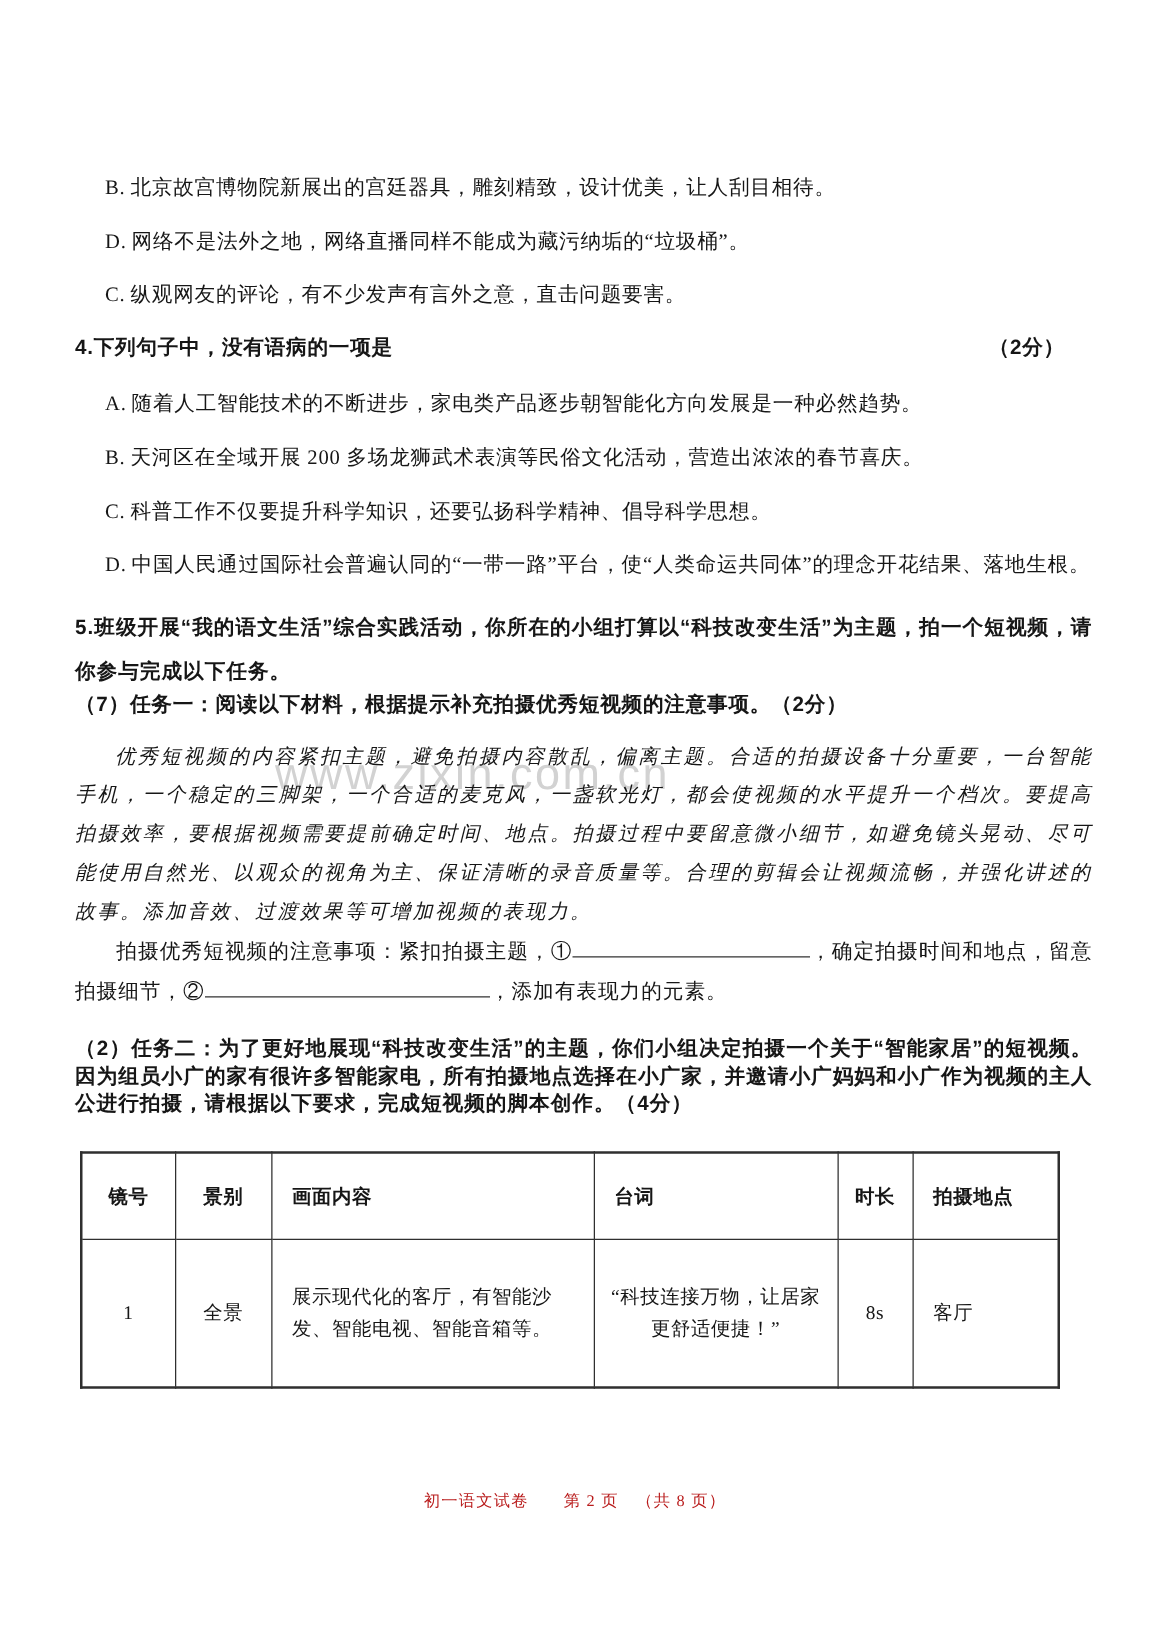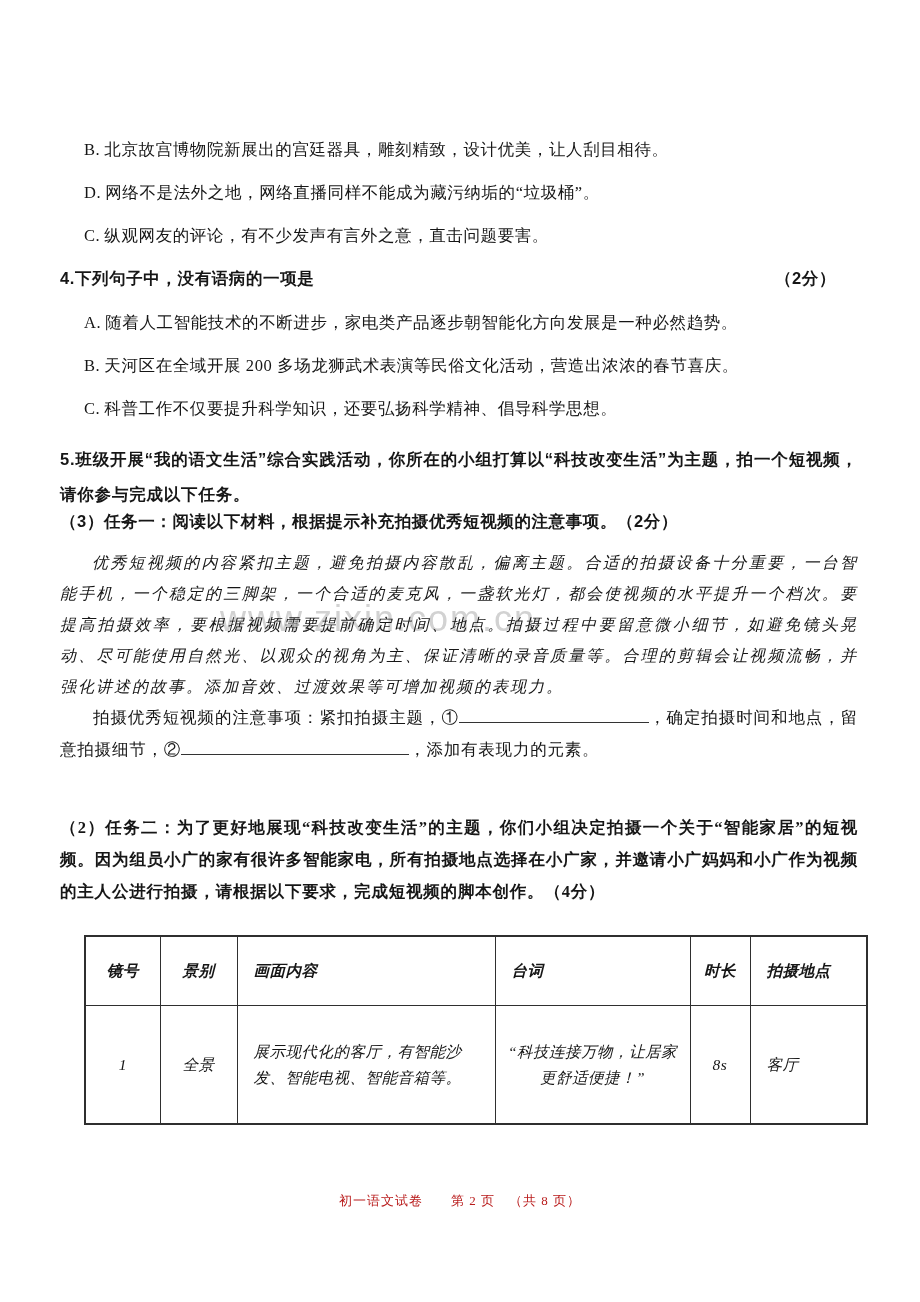--- a/index.html
+++ b/index.html
@@ -7,21 +7,21 @@
     width:920px;height:1302px;background:#ffffff;color:#161616;
     font-family:"Liberation Serif","DejaVu Serif",serif;
     font-size:16.5px;position:relative;overflow:hidden;
   }
   .watermark{
     position:absolute;left:220px;top:598px;z-index:0;
     font-family:"Liberation Sans","DejaVu Sans",sans-serif;
     font-size:36px;color:#d2d2d2;letter-spacing:2px;white-space:nowrap;
     user-select:none;
   }
-  .content{position:relative;z-index:1;padding:140px 62px 0 60px;}
+  .content{position:relative;z-index:1;padding:140px 46px 0 60px;}
   p{margin:0;}
   .opt{margin:0 0 24px 24px;line-height:19px;letter-spacing:0.6px;}
   .opt .lbl{margin-right:4px;}
   .stem-row{
     display:flex;justify-content:space-between;align-items:flex-start;
     font-weight:700;font-family:"Liberation Sans","DejaVu Sans",sans-serif;
     line-height:19px;margin:0 0 25px 0;letter-spacing:0.6px;
   }
   .stem-row .score{font-weight:700;margin-right:22px;white-space:nowrap;}
   .q5-stem{
@@ -40,26 +40,26 @@
     line-height:32px;text-indent:2em;text-align:justify;
     letter-spacing:0.8px;margin:0;
   }
   .blank{
     display:inline-block;border-bottom:1px solid #333;height:14px;
     vertical-align:baseline;
   }
   .blank1{width:190px;}
   .blank2{width:228px;}
   .task2-heading{
-    font-weight:700;font-family:Liberation Serif, serif;
-    line-height:32px;text-align:justify;letter-spacing:0.8px;margin:46px 0 0 0;
+    font-weight:700;font-family:Liberation Sans, sans-serif;
+    line-height:22px;text-align:justify;letter-spacing:0.8px;margin:19px 0 0 0;
   }
   table.storyboard{
-    border-collapse:collapse;margin:27px 0 0 24px;width:782px;
-    border:2px solid #2f2f2f;table-layout:fixed;font-style:italic;
+    border-collapse:collapse;margin:27px 0 0 4px;width:782px;
+    border:2px solid #2f2f2f;table-layout:fixed;
   }
   table.storyboard th,table.storyboard td{
     border:1px solid #2f2f2f;font-size:15.5px;vertical-align:middle;
     padding:4px 6px;letter-spacing:0.5px;
   }
   table.storyboard th{
     height:60px;font-family:"Liberation Sans","DejaVu Sans",sans-serif;
     font-weight:700;text-align:center;
   }
   table.storyboard th.al,table.storyboard td.al{text-align:left;padding-left:16px;}
@@ -94,24 +94,27 @@
   </div>
   <p class="opt">
     <span class="lbl">A.</span><span>随着人工智能技术的不断进步，家电类产品逐步朝智能化方向发展是一种必然趋势。</span>
   </p>
   <p class="opt">
     <span class="lbl">B.</span><span>天河区在全域开展 200 多场龙狮武术表演等民俗文化活动，营造出浓浓的春节喜庆。</span>
   </p>
   <p class="opt">
     <span class="lbl">C.</span><span>科普工作不仅要提升科学知识，还要弘扬科学精神、倡导科学思想。</span>
   </p>
+  <p class="opt">
+    <span class="lbl">D.</span><span>中国人民通过国际社会普遍认同的“一带一路”平台，使“人类命运共同体”的理念开花结果、落地生根。</span>
+  </p>
 
   <p class="q5-stem">5.班级开展“我的语文生活”综合实践活动，你所在的小组打算以“科技改变生活”为主题，拍一个短视频，请你参与完成以下任务。</p>
 
-  <p class="task-heading">（3）任务一：阅读以下材料，根据提示补充拍摄优秀短视频的注意事项。（2分）</p>
+  <p class="task-heading">（7）任务一：阅读以下材料，根据提示补充拍摄优秀短视频的注意事项。（2分）</p>
 
   <p class="material">优秀短视频的内容紧扣主题，避免拍摄内容散乱，偏离主题。合适的拍摄设备十分重要，一台智能手机，一个稳定的三脚架，一个合适的麦克风，一盏软光灯，都会使视频的水平提升一个档次。要提高拍摄效率，要根据视频需要提前确定时间、地点。拍摄过程中要留意微小细节，如避免镜头晃动、尽可能使用自然光、以观众的视角为主、保证清晰的录音质量等。合理的剪辑会让视频流畅，并强化讲述的故事。添加音效、过渡效果等可增加视频的表现力。</p>
 
   <p class="fill-line"><span>拍摄优秀短视频的注意事项：紧扣拍摄主题，①</span><span class="blank blank1"></span><span>，确定拍摄时间和地点，留意拍摄细节，②</span><span class="blank blank2"></span><span>，添加有表现力的元素。</span></p>
 
   <p class="task2-heading">（2）任务二：为了更好地展现“科技改变生活”的主题，你们小组决定拍摄一个关于“智能家居”的短视频。因为组员小广的家有很许多智能家电，所有拍摄地点选择在小广家，并邀请小广妈妈和小广作为视频的主人公进行拍摄，请根据以下要求，完成短视频的脚本创作。（4分）</p>
 
   <table class="storyboard">
     <colgroup>
       <col style="width:75px">

